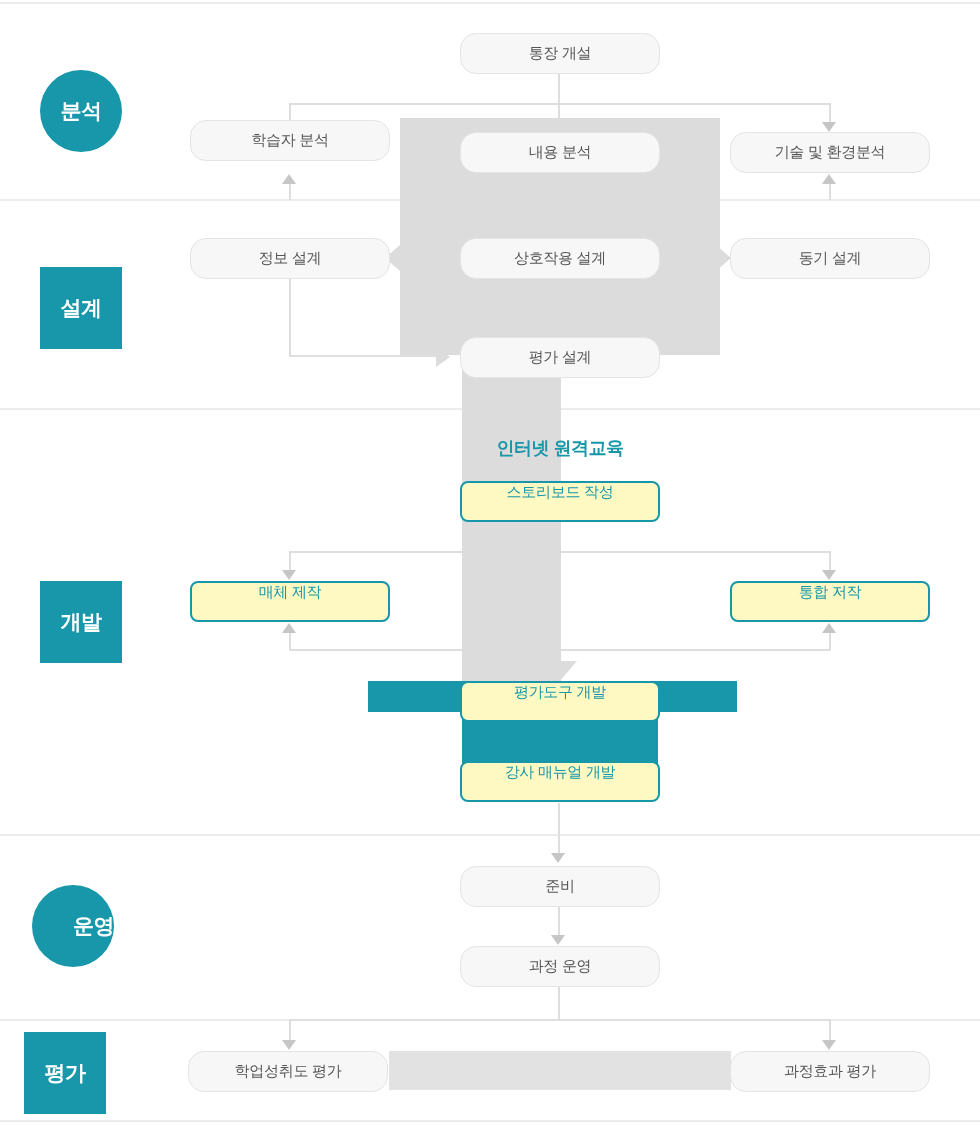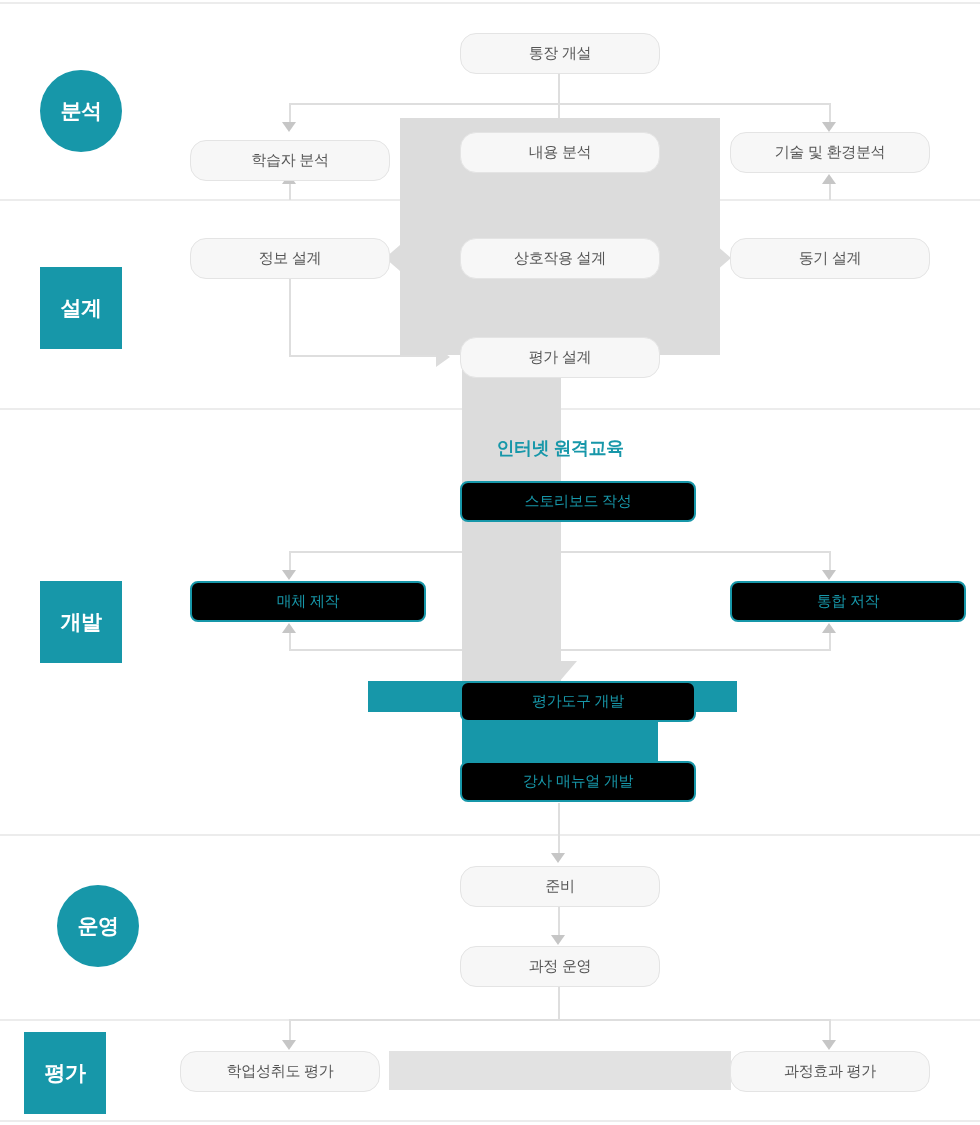--- a/index.html
+++ b/index.html
@@ -31,23 +31,23 @@
   .tip-d-big{border-left:18px solid transparent;border-right:18px solid transparent;border-top:21px solid var(--block_gray);}
 
   .gray-block{position:absolute;background:var(--block_gray);z-index:2;}
   .teal-shape{position:absolute;background:var(--accent);z-index:2;}
   .gray-band{position:absolute;background:var(--band_gray);z-index:1;}
 
   .node{position:absolute;width:200px;height:41px;box-sizing:border-box;
     background:var(--box_bg);border:1px solid var(--box_border);border-radius:16px;
     display:flex;align-items:center;justify-content:center;
     font-size:15px;color:var(--box_text);z-index:3;letter-spacing:-0.3px;}
-  .tnode{position:absolute;width:236px;height:41px;box-sizing:border-box;
-    background:#000000;border:2px solid var(--accent);border-radius:8px;
-    display:flex;align-items:center;justify-content:center;
+  .tnode{position:absolute;width:200px;height:41px;box-sizing:border-box;
+    background:#fef9c3;border:2px solid var(--accent);border-radius:8px;
+    display:flex;justify-content:center;
     font-size:15px;color:var(--accent);z-index:3;letter-spacing:-0.3px;}
 
   .stage{position:absolute;width:82px;height:82px;background:var(--accent);
     color:#ffffff;display:flex;align-items:center;justify-content:center;
     font-size:21px;font-weight:600;z-index:3;letter-spacing:-0.5px;}
   .circle{border-radius:50%;}
 
   .section-title{position:absolute;left:420px;top:436px;width:280px;text-align:center;
     font-size:18px;font-weight:700;color:var(--accent);z-index:3;letter-spacing:-0.5px;}
 </style>
@@ -118,31 +118,31 @@
 
   <div class="stage circle" style="left:40px;top:70px;">
       <span>분석</span>
     </div>
   <div class="stage" style="left:40px;top:267px;">
       <span>설계</span>
     </div>
   <div class="stage" style="left:40px;top:581px;">
       <span>개발</span>
     </div>
-  <div class="stage circle" style="left:57px;top:885px;">
+  <div class="stage circle" style="left:32px;top:885px;justify-content:flex-end;">
       <span>운영</span>
     </div>
   <div class="stage" style="left:24px;top:1032px;">
       <span>평가</span>
     </div>
 
   <div class="node" style="left:460px;top:33px;">
       <span>통장 개설</span>
     </div>
-  <div class="node" style="left:190px;top:140px;">
+  <div class="node" style="left:190px;top:120px;">
       <span>학습자 분석</span>
     </div>
   <div class="node" style="left:460px;top:132px;">
       <span>내용 분석</span>
     </div>
   <div class="node" style="left:730px;top:132px;">
       <span>기술 및 환경분석</span>
     </div>
   <div class="node" style="left:190px;top:238px;">
       <span>정보 설계</span>
@@ -155,21 +155,21 @@
     </div>
   <div class="node" style="left:460px;top:337px;">
       <span>평가 설계</span>
     </div>
   <div class="node" style="left:460px;top:866px;">
       <span>준비</span>
     </div>
   <div class="node" style="left:460px;top:946px;">
       <span>과정 운영</span>
     </div>
-  <div class="node" style="left:180px;top:1051px;">
+  <div class="node" style="left:188px;top:1051px;">
       <span>학업성취도 평가</span>
     </div>
   <div class="node" style="left:730px;top:1051px;">
       <span>과정효과 평가</span>
     </div>
 
   <div class="section-title">인터넷 원격교육</div>
 
   <div class="tnode" style="left:460px;top:481px;">
       <span>스토리보드 작성</span>

